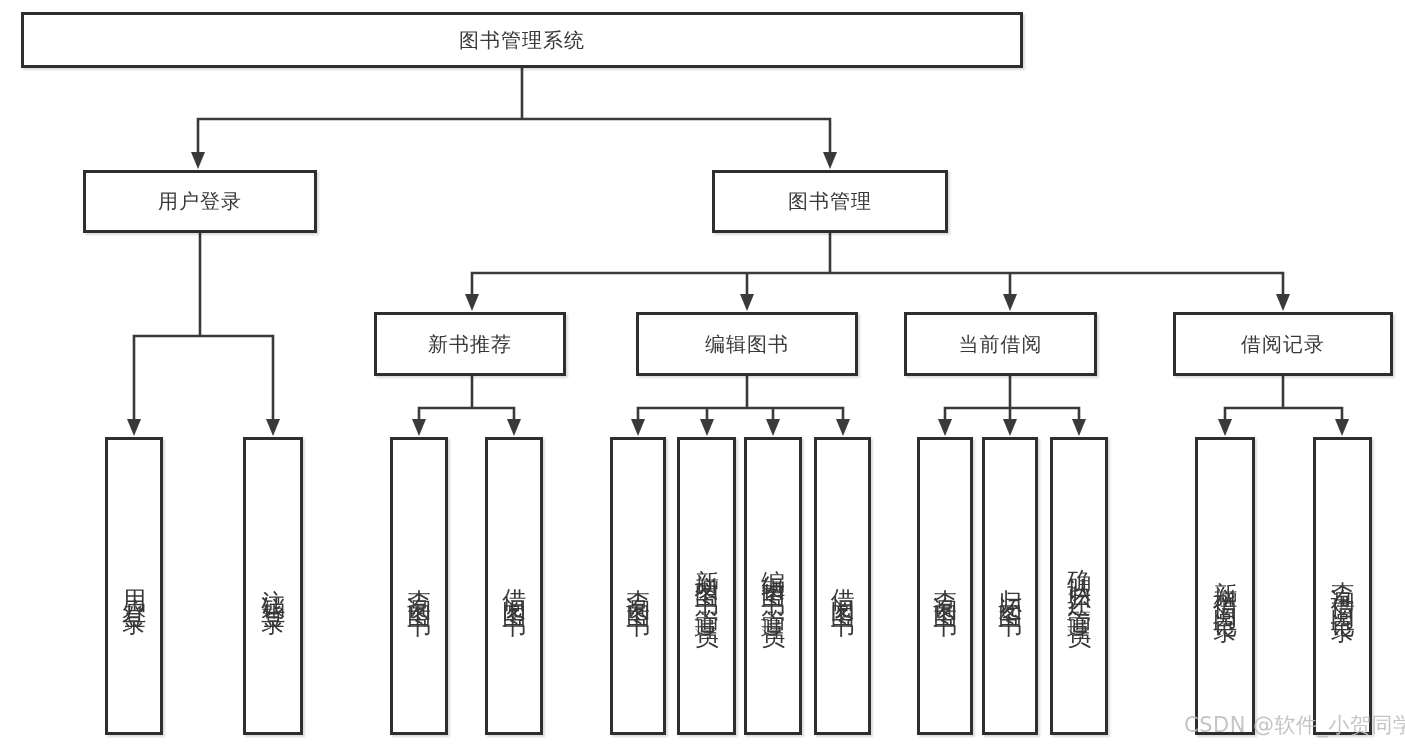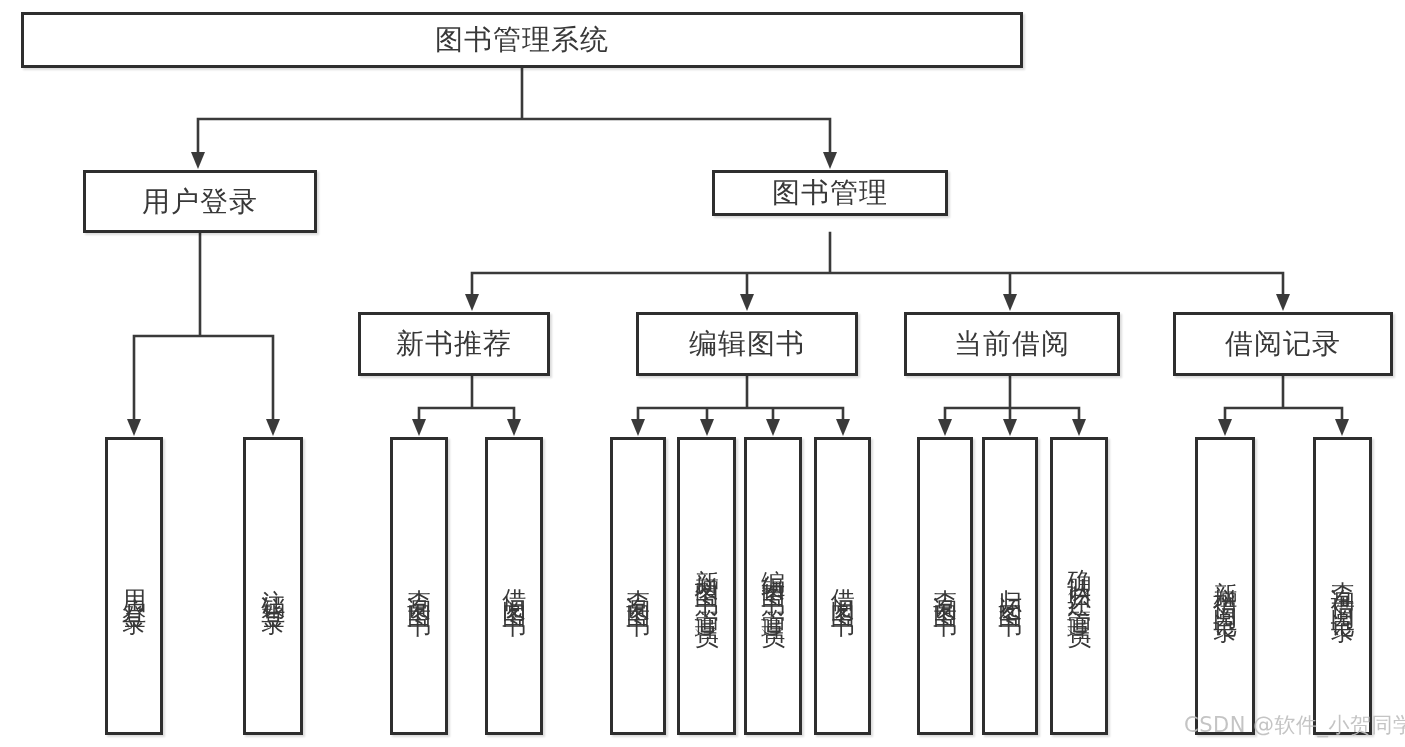--- a/index.html
+++ b/index.html
@@ -28,21 +28,21 @@
     background: #ffffff;
     border: 3px solid #2e2e2e;
     box-sizing: border-box;
     display: flex;
     align-items: center;
     justify-content: center;
     color: #383838;
     z-index: 2;
     box-shadow: 2px 2px 2px rgba(0,0,0,0.14);
   }
-  .hbox { font-size: 28px; letter-spacing: 1px; white-space: nowrap; }
+  .hbox { font-size: 20px; letter-spacing: 1px; white-space: nowrap; }
   .vbox { font-size: 24px; }
   .label-v {
     writing-mode: vertical-rl;
     letter-spacing: 8px;
     line-height: 1.1;
   }
   .watermark {
     position: absolute;
     left: 1184px;
     top: 711px;
@@ -102,31 +102,31 @@
     </g>
   </svg>
 
   <div class="hbox" style="left:21px;top:12px;width:1002px;height:56px">
     <span>图书管理系统</span>
   </div>
 
   <div class="hbox" style="left:83px;top:170px;width:234px;height:63px">
     <span>用户登录</span>
   </div>
-  <div class="hbox" style="left:712px;top:170px;width:236px;height:46px">
+  <div class="hbox" style="left:712px;top:170px;width:236px;height:63px">
     <span>图书管理</span>
   </div>
 
-  <div class="hbox" style="left:358px;top:312px;width:192px;height:64px">
+  <div class="hbox" style="left:374px;top:312px;width:192px;height:64px">
     <span>新书推荐</span>
   </div>
   <div class="hbox" style="left:636px;top:312px;width:222px;height:64px">
     <span>编辑图书</span>
   </div>
-  <div class="hbox" style="left:904px;top:312px;width:216px;height:64px">
+  <div class="hbox" style="left:904px;top:312px;width:193px;height:64px">
     <span>当前借阅</span>
   </div>
   <div class="hbox" style="left:1173px;top:312px;width:220px;height:64px">
     <span>借阅记录</span>
   </div>
 
   <div class="vbox" style="left:105px;top:437px;width:58px;height:298px">
     <span class="label-v">用户登录</span>
   </div>
   <div class="vbox" style="left:243px;top:437px;width:60px;height:298px">

